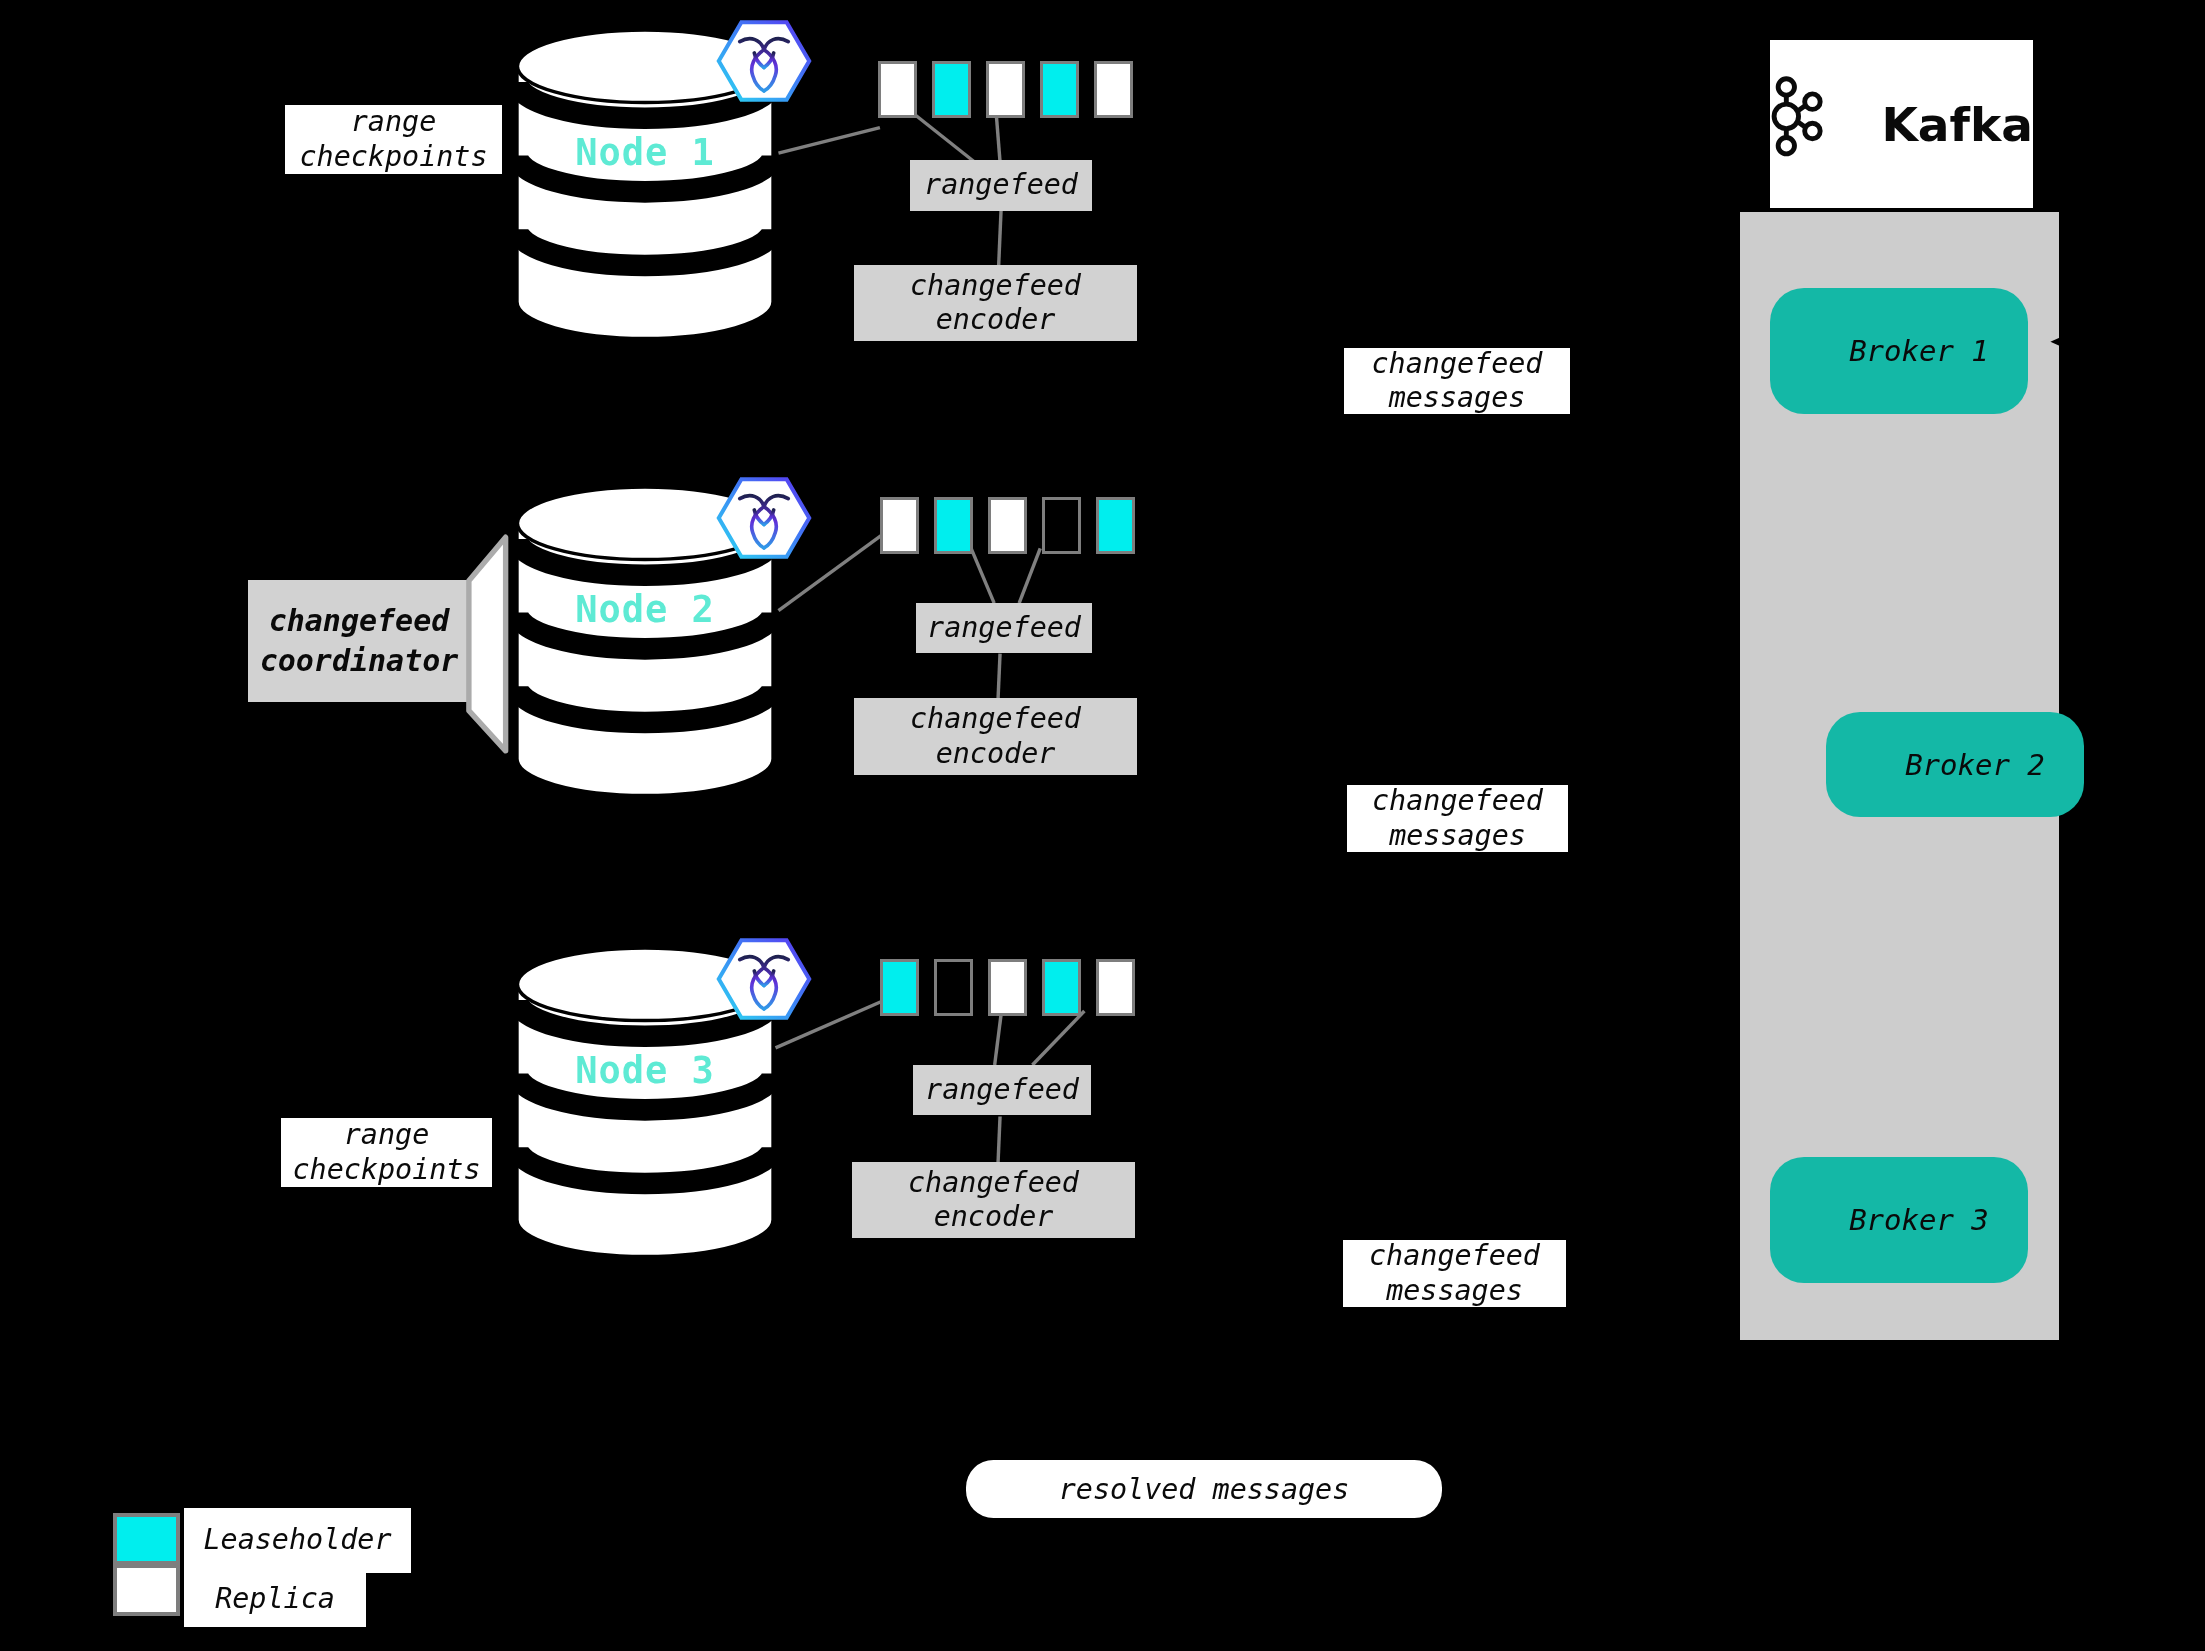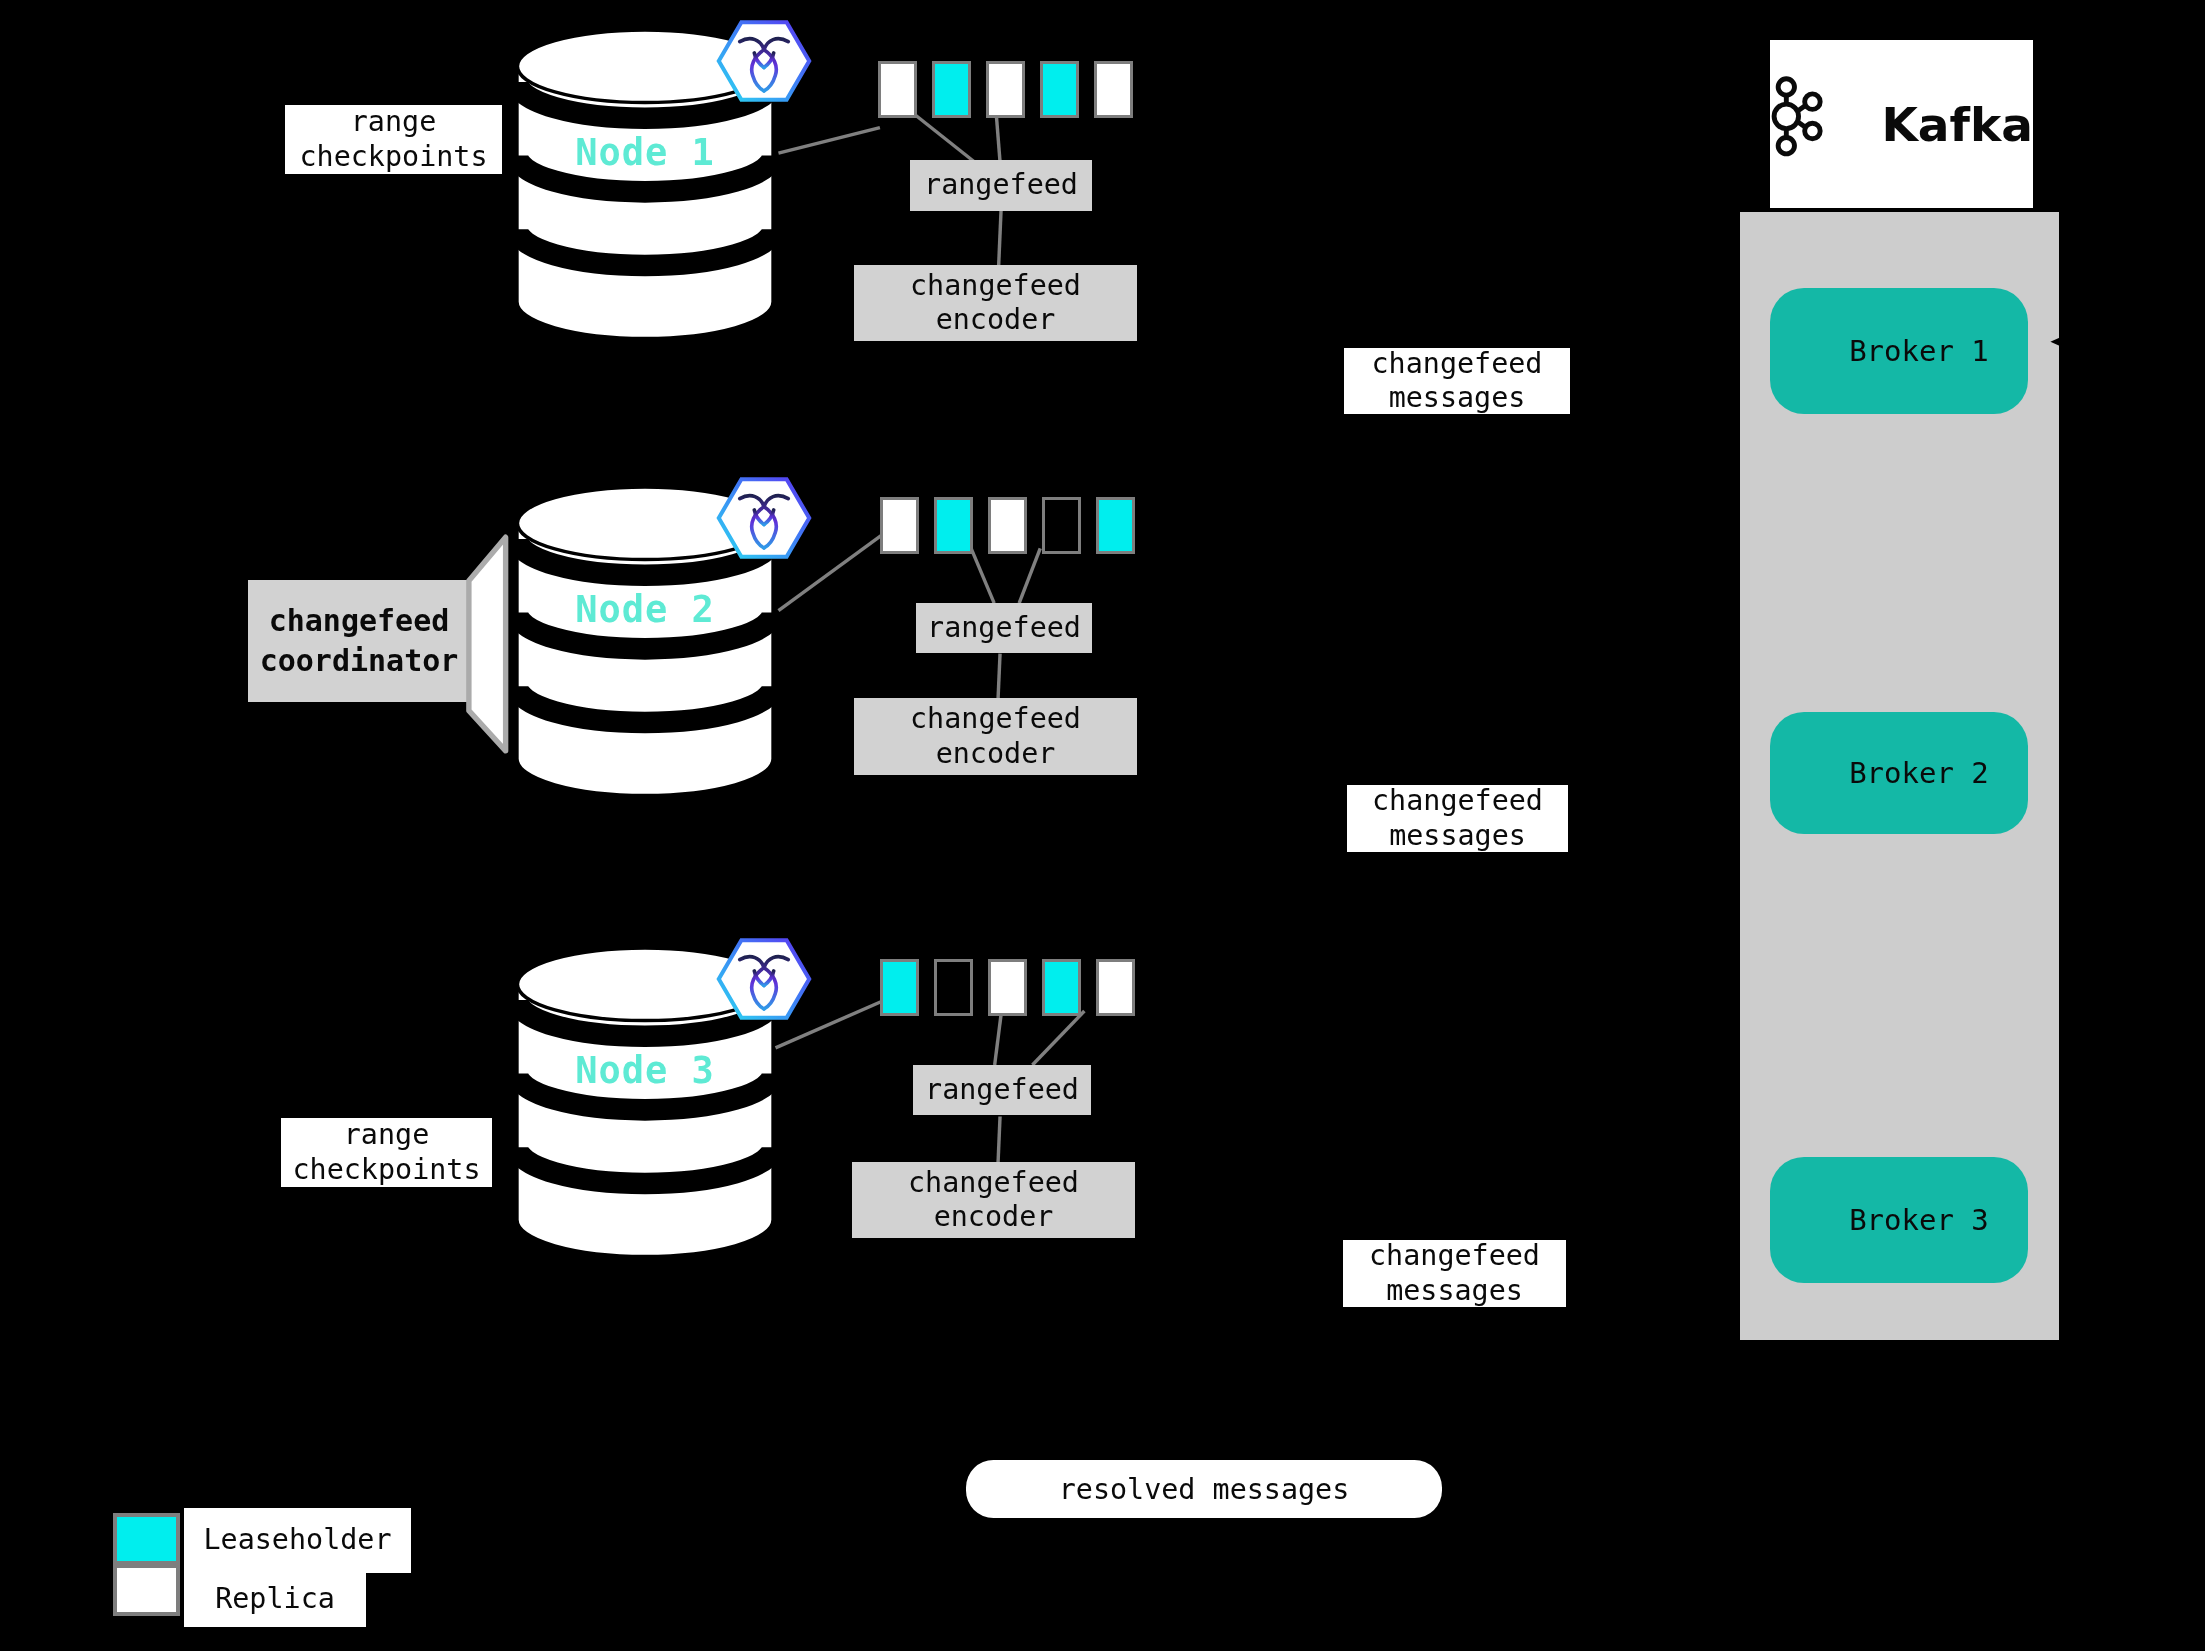--- a/index.html
+++ b/index.html
@@ -4,21 +4,21 @@
 <style>
   html,body{margin:0;padding:0;background:#000;}
   body{
     position:relative;
     width:2205px;height:1652px;
     font-family:"DejaVu Sans Mono","Liberation Mono",monospace;
     color:#0a0a0a;
     overflow:hidden;
   }
   .abs{position:absolute;box-sizing:border-box;}
-  .center{display:flex;align-items:center;justify-content:center;text-align:center;}
+  .center{display:flex;align-items:center;justify-content:center;text-align:center;font-style:italic;}
   .prelines{white-space:pre-line;}
   .whitebox{background:#ffffff;color:#0a0a0a;}
   .graybox{background:#d2d2d2;color:#0a0a0a;}
   .lbl{font-size:28.4px;line-height:1.2;}
   .z1{z-index:1}.z2{z-index:2}.z3{z-index:3}.z5{z-index:5}
 
   
   .squares{display:flex;gap:15px;}
   .sq{width:33px;height:51px;border:3.4px solid #7e7e7e;background:#fff;}
   .sq[data-kind="leaseholder"]{background:#00eeee;}
@@ -230,21 +230,21 @@
       <line x1="33" y1="44" x2="43" y2="37"></line>
       <line x1="33" y1="56" x2="43" y2="63"></line>
     </g>
   </svg>
   <span class="kafka-word">Kafka</span>
 </div>
 
 <div class="abs z2 kafka-panel" style="left:1740px;top:212px;width:319px;height:1128px;"></div>
 
 <div class="abs z3 broker center" style="left:1770px;top:288px;width:258px;height:126px;">Broker 1</div>
-<div class="abs z3 broker center" style="left:1770px;top:712px;width:258px;height:122px;text-align:center;">Broker 2</div>
+<div class="abs z3 broker center" style="left:1826px;top:712px;width:258px;height:105px;text-align:center;">Broker 2</div>
 <div class="abs z3 broker center" style="left:1770px;top:1157px;width:258px;height:126px;">Broker 3</div>
 
 <svg class="abs z5" style="left:2047px;top:331px;" width="39" height="24.5" viewBox="0 0 80 50">
   <polygon points="7,22 38,8 38,36" fill="#000000"></polygon>
 </svg>
 
 <div class="abs z2 pill center" style="left:966px;top:1460px;width:476px;height:58px;">resolved messages</div>
 
 <div class="abs z2 swatch" style="left: 113px; top: 1513px; background: rgb(0, 238, 238);" data-kind="leaseholder"></div>
 <div class="abs z2 swatch" style="left: 113px; top: 1564px; background: rgb(255, 255, 255);" data-kind="replica"></div>

